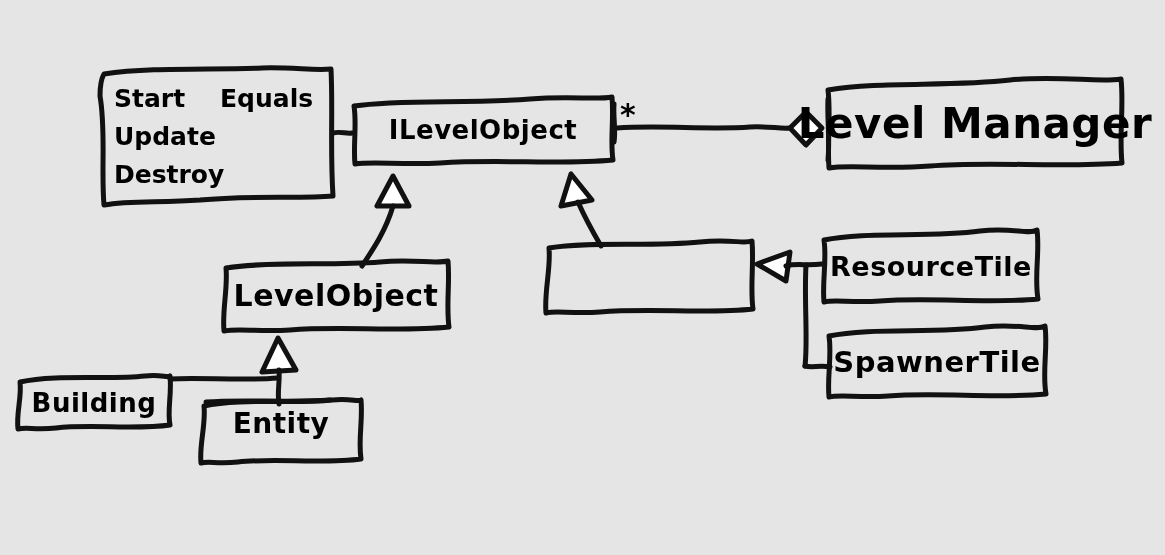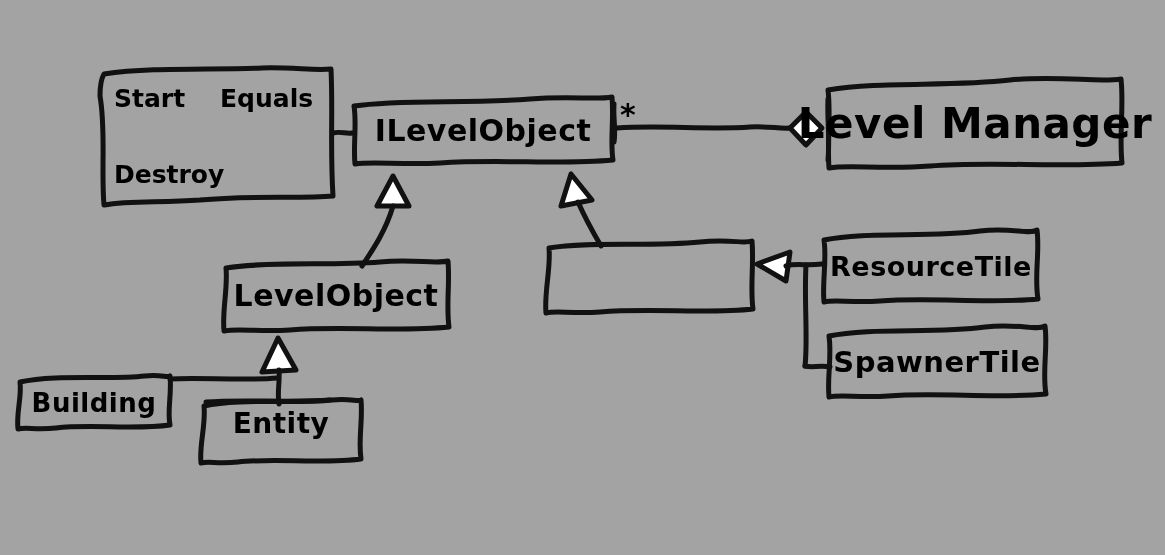--- a/index.html
+++ b/index.html
@@ -4,21 +4,21 @@
 <style>
   html, body {
     margin: 0;
     padding: 0;
     background: #ffffff;
   }
   #canvas {
     position: relative;
     width: 1165px;
     height: 555px;
-    background: #a3a3a3;
+    background: #e5e5e5;
     overflow: hidden;
     font-family: "DejaVu Sans", sans-serif;
   }
   #sketch {
     position: absolute;
     inset: 0;
     width: 1165px;
     height: 555px;
   }
   .node-label {
@@ -153,24 +153,25 @@
       <path d="M279 370 C 280 382, 277 392, 279 404"></path>
       <path d="M170 379 C 200 377, 240 381, 278 378"></path>
       <path d="M206 402 C 240 399, 290 403, 330 400"></path>
     </g>
 
   </svg>
 
   <div class="ops-cell" style="left:114px; top:84px;  font-size:25px;">Start</div>
   <div class="ops-cell" style="left:220px; top:84px;  font-size:25px;">Equals</div>
 
+  <div class="ops-cell" style="left:114px; top:122px; font-size:25px;">Update</div>
 
   <div class="ops-cell" style="left:114px; top:160px; font-size:25px;">Destroy</div>
 
-  <div class="node-label" style="left:354px; top:97px;  width:258px; height:66px; font-size:30px;">ILevelObject</div>
+  <div class="node-label" style="left:354px; top:97px;  width:258px; height:66px; font-size:26px;">ILevelObject</div>
 
   <div class="mult-label" style="left:620px; top:100px; font-size:30px;">*</div>
 
   <div class="node-label" style="left:828px; top:80px;  width:294px; height:86px; font-size:42px;">Level Manager</div>
 
   <div class="node-label" style="left:224px; top:260px; width:224px; height:70px; font-size:30px;">LevelObject</div>
 
 
   <div class="node-label" style="left:824px; top:230px; width:214px; height:72px; font-size:27px;">ResourceTile</div>
 

